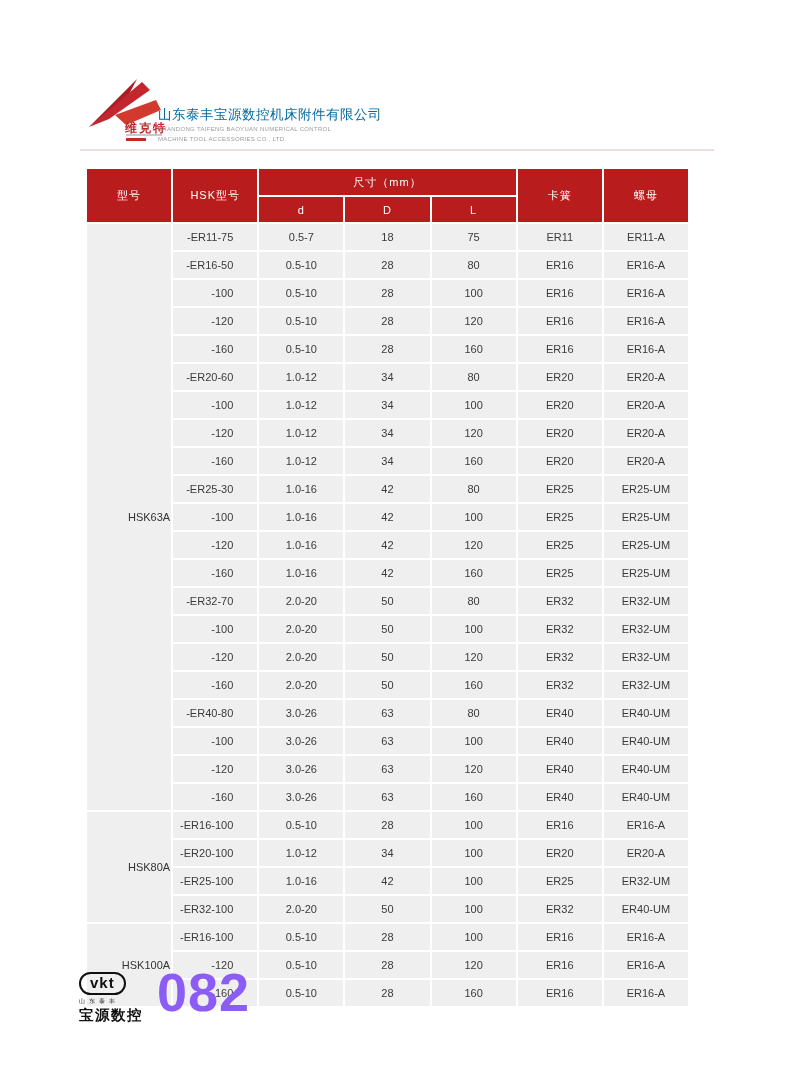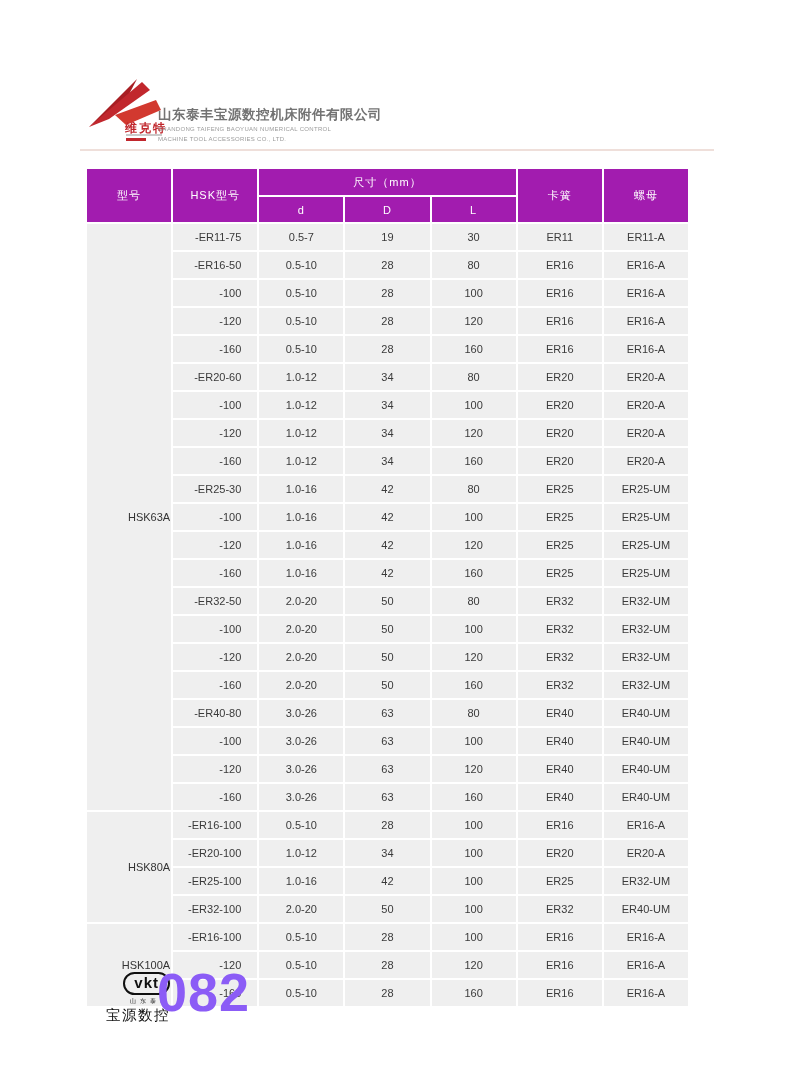--- a/index.html
+++ b/index.html
@@ -6,43 +6,43 @@
   .page{position:relative;width:794px;height:1077px;background:#ffffff;overflow:hidden;
         font-family:"Liberation Sans","DejaVu Sans",sans-serif;}
 
   
   .bird-logo{position:absolute;left:86px;top:78px;}
   .brand-cn{position:absolute;left:125px;top:120px;color:#c1272d;font-size:12px;
             font-weight:bold;letter-spacing:2px;}
   .micro-line1{position:absolute;left:126px;top:134px;width:36px;height:2px;background:#c9c9c9;}
   .micro-line2{position:absolute;left:126px;top:138px;width:20px;height:3px;background:#c1272d;}
   .company{position:absolute;left:158px;top:106px;}
-  .company-cn{font-size:13.5px;font-weight:bold;color:#737373;letter-spacing:0.5px;}
+  .company-cn{font-size:13.5px;font-weight:normal;color:#0369a1;letter-spacing:0.5px;}
   .company-en{font-size:6px;color:#9b9b9b;line-height:7.5px;margin-top:2px;letter-spacing:0.3px;}
   .divider{position:absolute;left:80px;top:149px;width:634px;height:1.5px;background:#efdfda;}
 
   
   table.spec{position:absolute;left:85px;top:167px;width:605px;
              border-collapse:separate;border-spacing:2px;table-layout:fixed;}
-  table.spec th{background:#a21caf;color:#ffffff;font-size:11px;font-weight:normal;
+  table.spec th{background:#b91c1c;color:#ffffff;font-size:11px;font-weight:normal;
                 text-align:center;letter-spacing:1px;}
   table.spec thead tr:nth-child(1){height:26px;}
   table.spec thead tr:nth-child(2){height:25px;}
   table.spec td{background:#efefef;height:24px;font-size:11px;color:#3a3a3a;
                 text-align:center;vertical-align:middle;}
-  table.spec td.hsk{text-align:right;padding-right:16px;}
+  table.spec td.hsk{text-align:right;padding-right:24px;}
   table.spec td.model{text-align:right;color:#333333;}
 
   
-  .footer-logo{position:absolute;left:96px;top:972px;width:74px;text-align:right;}
+  .footer-logo{position:absolute;left:79px;top:972px;width:74px;text-align:left;}
   .vkt-badge{display:inline-block;border:2.5px solid #101010;border-radius:14px;
              padding:1px 9px 2px 9px;font-size:15px;font-weight:bold;letter-spacing:1px;
              color:#101010;line-height:16px;}
   .vkt-small{font-size:6px;letter-spacing:4px;color:#101010;margin-top:2px;white-space:nowrap;}
-  .vkt-caption{font-size:14.5px;font-weight:normal;letter-spacing:1.5px;color:#101010;white-space:nowrap;}
+  .vkt-caption{font-size:14.5px;font-weight:bold;letter-spacing:1.5px;color:#101010;white-space:nowrap;}
   .page-number{position:absolute;left:157px;top:961px;font-size:54px;font-weight:bold;
                color:#8b5cf6;letter-spacing:1px;}
 </style>
 </head>
 <body>
 
 <div class="page">
 
   <svg class="bird-logo" width="78" height="52" viewBox="0 0 78 52">
     <polygon points="3,49 51,1 40,22" fill="#a81e23"></polygon>
@@ -72,22 +72,22 @@
         <th>d</th>
         <th>D</th>
         <th>L</th>
       </tr>
     </thead>
     <tbody>
       <tr>
           <td class="model" rowspan="21">HSK63A</td>
           <td class="hsk">-ER11-75</td>
           <td>0.5-7</td>
-          <td>19</td>
-          <td>30</td>
+          <td>18</td>
+          <td>75</td>
           <td>ER11</td>
           <td>ER11-A</td>
         </tr>
       <tr>
           <td class="hsk">-ER16-50</td>
           <td>0.5-10</td>
           <td>28</td>
           <td>80</td>
           <td>ER16</td>
           <td>ER16-A</td>
@@ -174,21 +174,21 @@
         </tr>
       <tr>
           <td class="hsk">-160</td>
           <td>1.0-16</td>
           <td>42</td>
           <td>160</td>
           <td>ER25</td>
           <td>ER25-UM</td>
         </tr>
       <tr>
-          <td class="hsk">-ER32-50</td>
+          <td class="hsk">-ER32-70</td>
           <td>2.0-20</td>
           <td>50</td>
           <td>80</td>
           <td>ER32</td>
           <td>ER32-UM</td>
         </tr>
       <tr>
           <td class="hsk">-100</td>
           <td>2.0-20</td>
           <td>50</td>

